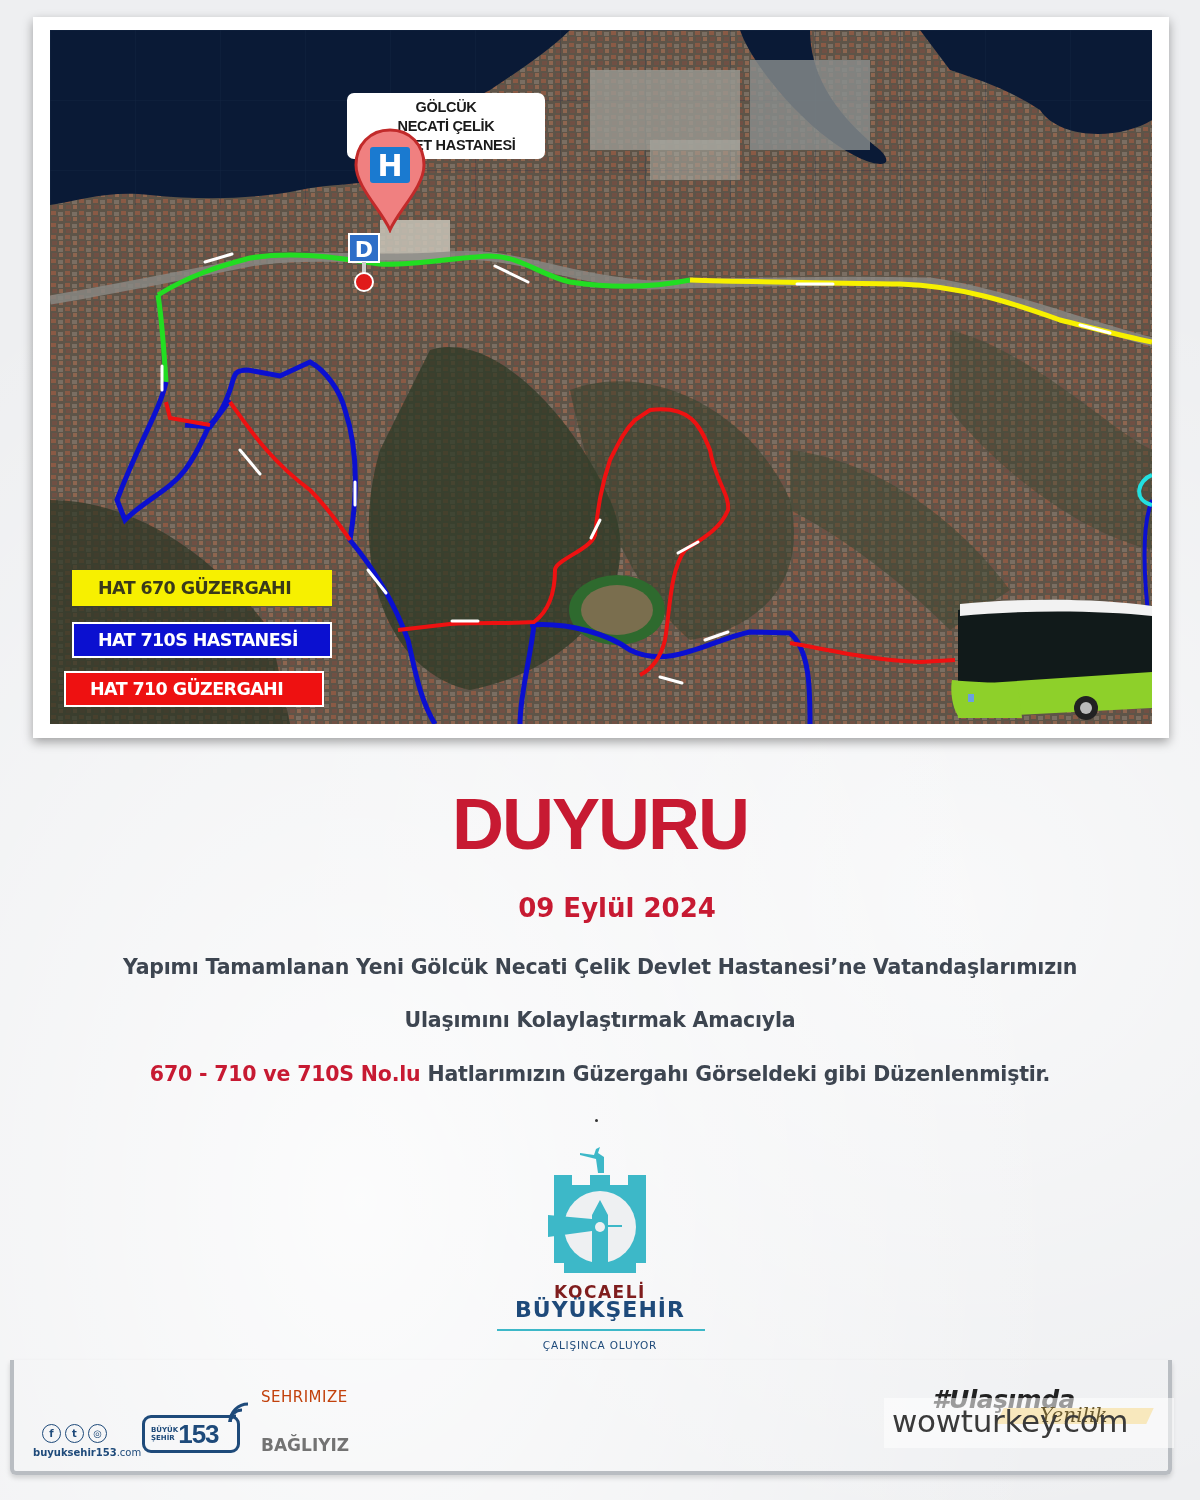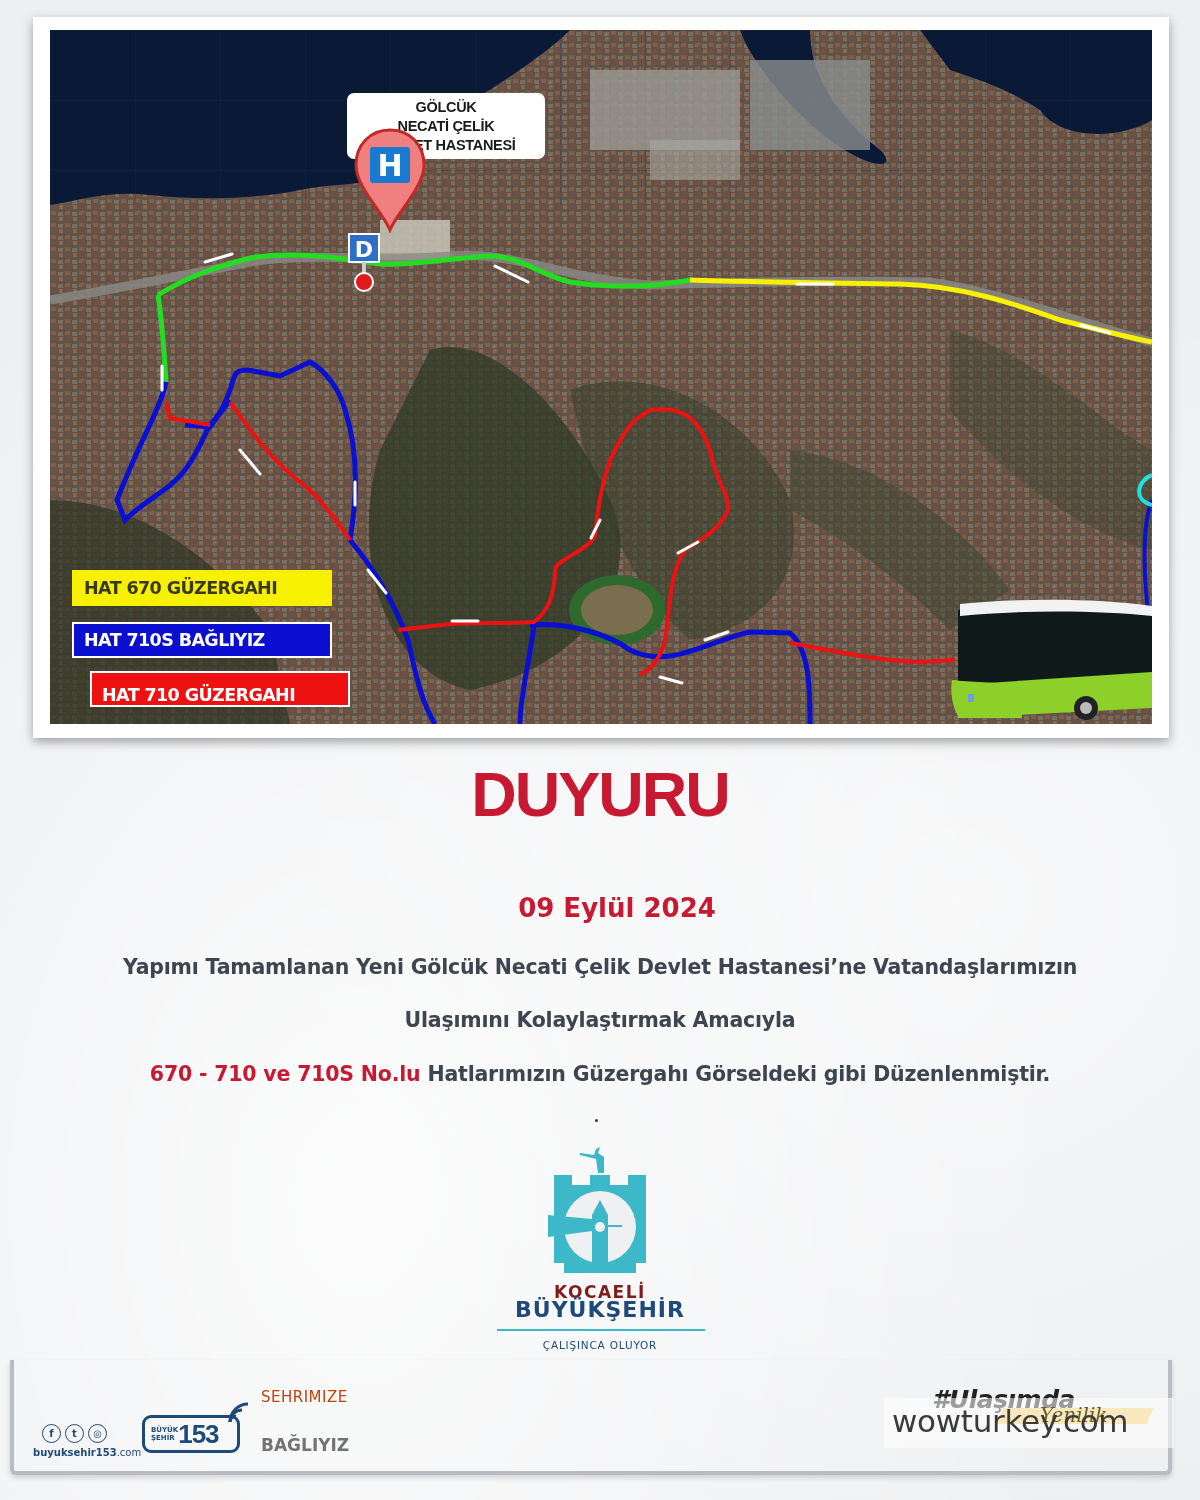--- a/index.html
+++ b/index.html
@@ -28,33 +28,33 @@
       position: absolute; left: 297px; top: 63px; width: 198px; height: 66px;
       background: #ffffff; border-radius: 7px;
       display: flex; flex-direction: column; align-items: center; justify-content: center;
       font-family: "Liberation Sans", sans-serif; font-weight: bold;
       font-size: 14.5px; line-height: 19px; color: #1a1a1a; text-align: center;
       letter-spacing: -0.3px;
     }
     .legend-item {
       position: absolute; left: 72px; width: 260px; height: 36px;
       border: 2px solid #ffffff;
-      display: flex; align-items: center; padding-left: 10px;
+      display: flex; align-items: center; padding-left: 24px;
       font-family: "DejaVu Sans", sans-serif; font-weight: bold; font-size: 17.5px;
       letter-spacing: -0.6px;
     }
     .legend-670 { top: 570px; background: #f7f000; color: #3a3a1a; border-color: #f7f000; }
     .legend-710s { top: 622px; background: #0b10d0; color: #ffffff; }
     .legend-710 { top: 671px; background: #ee1111; color: #ffffff; }
 
     
     .title {
-      position: absolute; left: 0; top: 744px; width: 1200px; text-align: center;
+      position: absolute; left: 0; top: 774px; width: 1200px; text-align: center;
       font-family: "Liberation Sans", sans-serif; font-weight: bold;
-      font-size: 63px; line-height: 100px; color: #c71a32; letter-spacing: -2px;
+      font-size: 72px; line-height: 100px; color: #c71a32; letter-spacing: -2px;
     }
     .date {
       position: absolute; left: 0; top: 893px; width: 1200px; text-align: center;
       font-family: "DejaVu Sans", sans-serif; font-weight: bold;
       font-size: 26px; color: #c71a32; margin-left: 17px;
     }
     .body-line {
       position: absolute; left: 0; width: 1200px; text-align: center;
       font-family: "DejaVu Sans", sans-serif; font-weight: bold;
       font-size: 20.5px; color: #3d4550; letter-spacing: -0.2px;
@@ -230,23 +230,23 @@
       <rect x="1" y="1" width="30" height="28" fill="#2d6ec8" stroke="#ffffff" stroke-width="2"></rect>
       <text x="16" y="24" text-anchor="middle" font-family="DejaVu Sans, sans-serif" font-weight="bold" font-size="22" fill="#ffffff">D</text>
       <rect x="14" y="29" width="4" height="14" fill="#cccccc"></rect>
       <circle cx="16" cy="49" r="9" fill="#e01a1a" stroke="#ffffff" stroke-width="2"></circle>
     </svg>
 
     <div class="legend-item legend-670" style="left:22px; top:540px;">
       <span>HAT 670 GÜZERGAHI</span>
     </div>
     <div class="legend-item legend-710s" style="left:22px; top:592px;">
-      <span>HAT 710S BAĞLIYIZ</span>
+      <span>HAT 710S HASTANESİ</span>
     </div>
-    <div class="legend-item legend-710" style="left:40px; top:641px;align-items:flex-end;">
+    <div class="legend-item legend-710" style="left:14px; top:641px;">
       <span>HAT 710 GÜZERGAHI</span>
     </div>
 
     <svg style="position:absolute; left:888px; top:560px;" width="214" height="134" viewBox="0 0 214 134">
       <path d="M20 20 C 60 12, 150 10, 214 20 L 214 118 L 20 118 Z" fill="#111a1a"></path>
       <path d="M22 14 C 80 8, 160 8, 214 16 L 214 26 C 160 20, 80 20, 22 26 Z" fill="#f2f2f2"></path>
       <path d="M18 95 L 214 82 L 214 118 L 20 128 Z" fill="#8ed02a"></path>
       <path d="M14 90 C 30 92, 60 92, 80 96 L 84 128 L 22 128 C 14 120, 12 100, 14 90 Z" fill="#8ed02a"></path>
       <circle cx="148" cy="118" r="12" fill="#222"></circle>
         <circle cx="148" cy="118" r="6" fill="#bbb"></circle>

